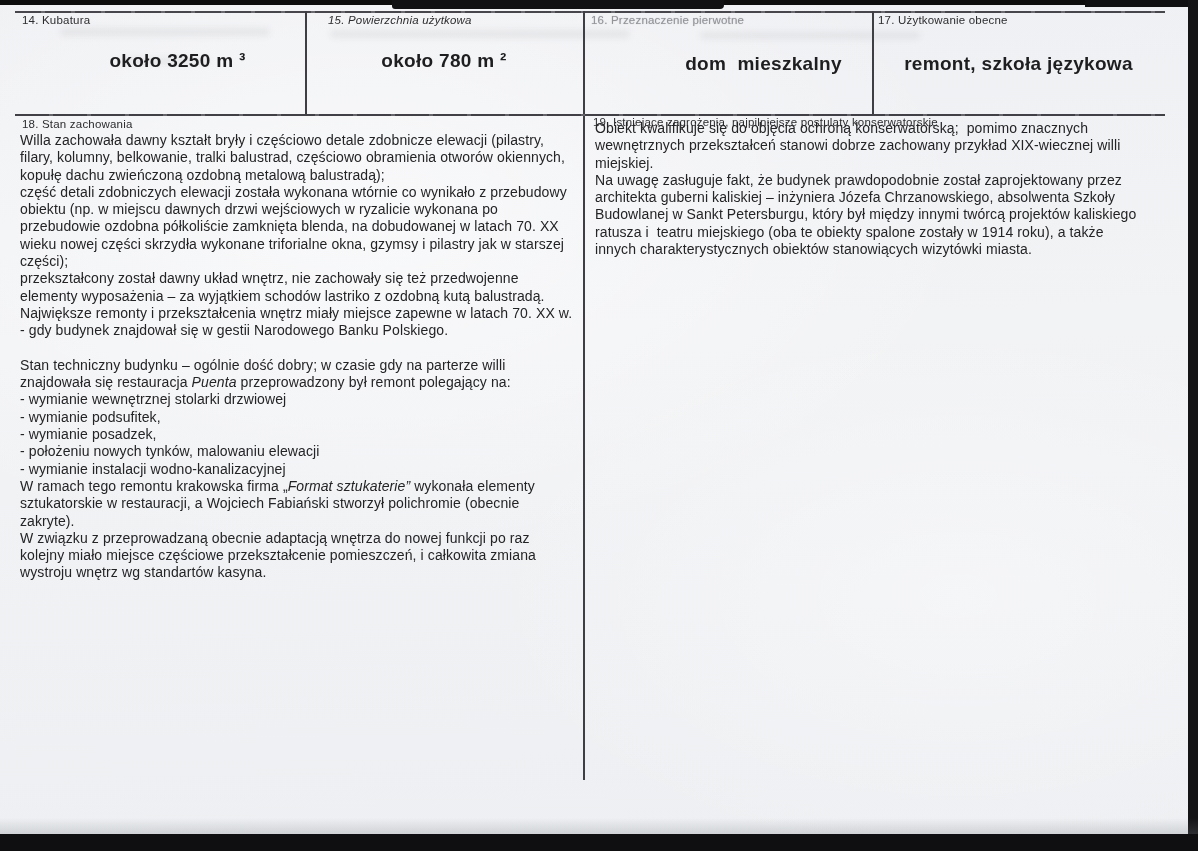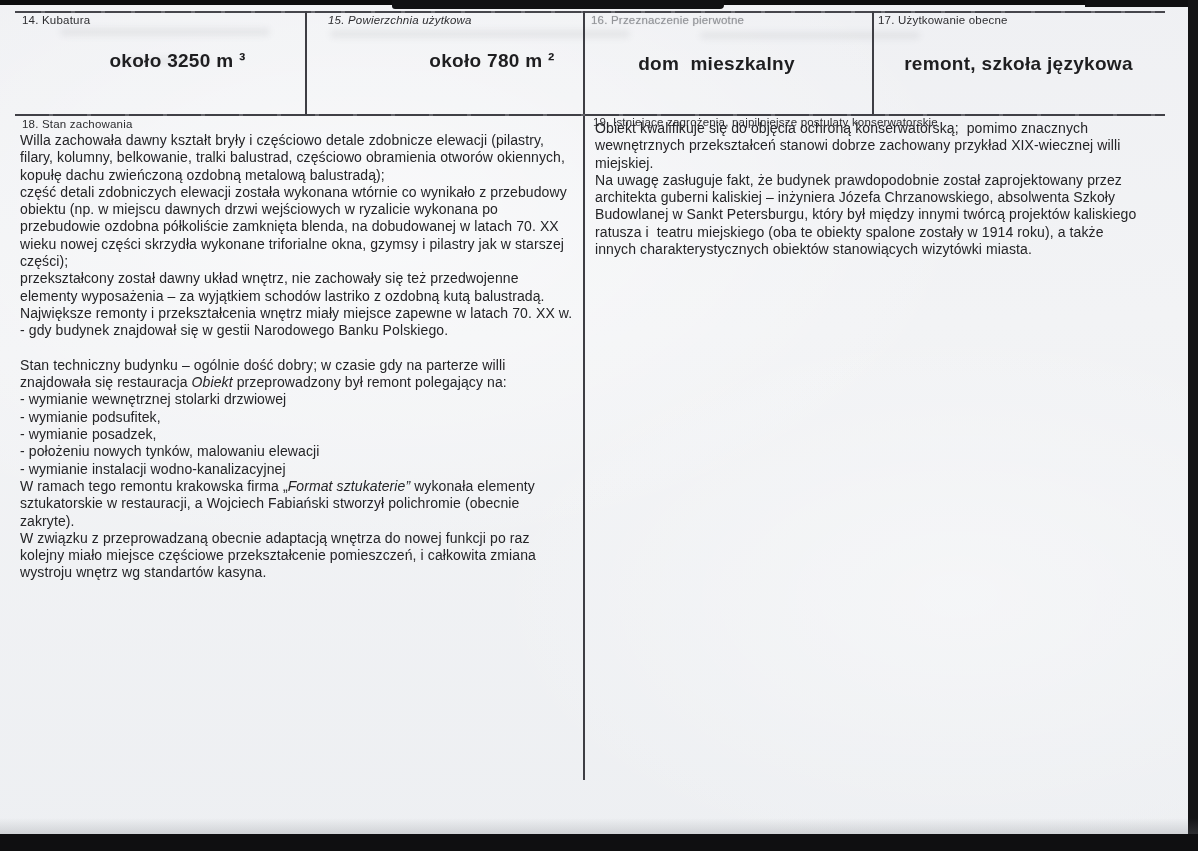--- a/index.html
+++ b/index.html
@@ -69,26 +69,26 @@
   <div class="vline col-div-2"></div>
   <div class="hline rule-mid"></div>
 
   <div>
     <div class="lbl" style="left:22px;top:14px;">14. Kubatura</div>
     <div class="val" style="left:25px;top:50px;width:305px;">około 3250 m ³</div>
   </div>
 
   <div>
     <div class="lbl" style="left:328px;top:14px;font-style:italic;">15. Powierzchnia użytkowa</div>
-    <div class="val" style="left:305px;top:50px;width:278px;margin-left:48px;">około 780 m ²</div>
+    <div class="val" style="left:305px;top:50px;width:278px;">około 780 m ²</div>
   </div>
 
   <div>
     <div class="lbl lbl-faded" style="left:591px;top:14px;">16. Przeznaczenie pierwotne</div>
-    <div class="val" style="left:583px;top:53px;width:267px;">dom  mieszkalny</div>
+    <div class="val" style="left:583px;top:53px;width:267px;padding-left:47px;">dom  mieszkalny</div>
   </div>
 
   <div>
     <div class="lbl" style="left:878px;top:14px;">17. Użytkowanie obecne</div>
     <div class="val" style="left:872px;top:53px;width:293px;">remont, szkoła językowa</div>
   </div>
 
   <div>
     <div class="lbl" style="left:22px;top:118px;">18. Stan zachowania</div>
     <div class="txt" style="left:20px;top:132px;width:562px;">Willa zachowała dawny kształt bryły i częściowo detale zdobnicze elewacji (pilastry,
@@ -98,21 +98,21 @@
 obiektu (np. w miejscu dawnych drzwi wejściowych w ryzalicie wykonana po
 przebudowie ozdobna półkoliście zamknięta blenda, na dobudowanej w latach 70. XX
 wieku nowej części skrzydła wykonane triforialne okna, gzymsy i pilastry jak w starszej
 części);
 przekształcony został dawny układ wnętrz, nie zachowały się też przedwojenne
 elementy wyposażenia – za wyjątkiem schodów lastriko z ozdobną kutą balustradą.
 Największe remonty i przekształcenia wnętrz miały miejsce zapewne w latach 70. XX w.
 - gdy budynek znajdował się w gestii Narodowego Banku Polskiego.
 
 Stan techniczny budynku – ogólnie dość dobry; w czasie gdy na parterze willi
-<span>znajdowała się restauracja </span><span class="it">Obiekt</span><span> przeprowadzony był remont polegający na:</span>
+<span>znajdowała się restauracja </span><span class="it">Puenta</span><span> przeprowadzony był remont polegający na:</span>
 - wymianie wewnętrznej stolarki drzwiowej
 - wymianie podsufitek,
 - wymianie posadzek,
 - położeniu nowych tynków, malowaniu elewacji
 - wymianie instalacji wodno-kanalizacyjnej
 <span>W ramach tego remontu krakowska firma „</span><span class="it">Format sztukaterie”</span><span> wykonała elementy</span>
 sztukatorskie w restauracji, a Wojciech Fabiański stworzył polichromie (obecnie
 zakryte).
 W związku z przeprowadzaną obecnie adaptacją wnętrza do nowej funkcji po raz
 kolejny miało miejsce częściowe przekształcenie pomieszczeń, i całkowita zmiana

